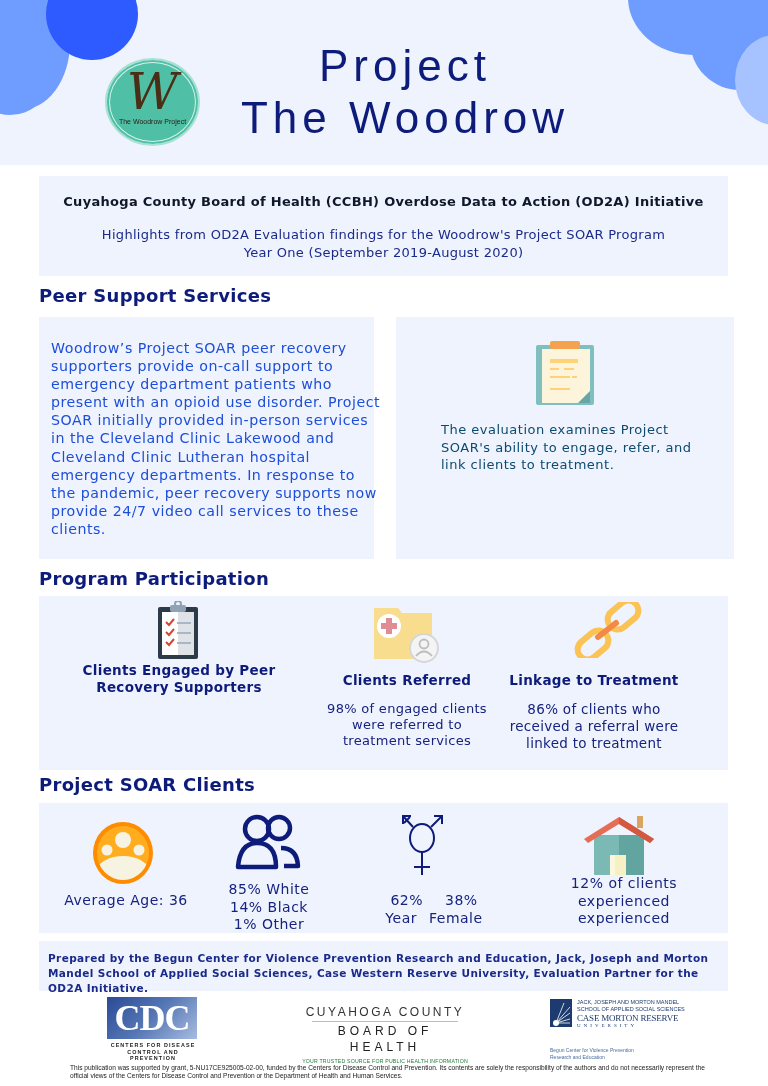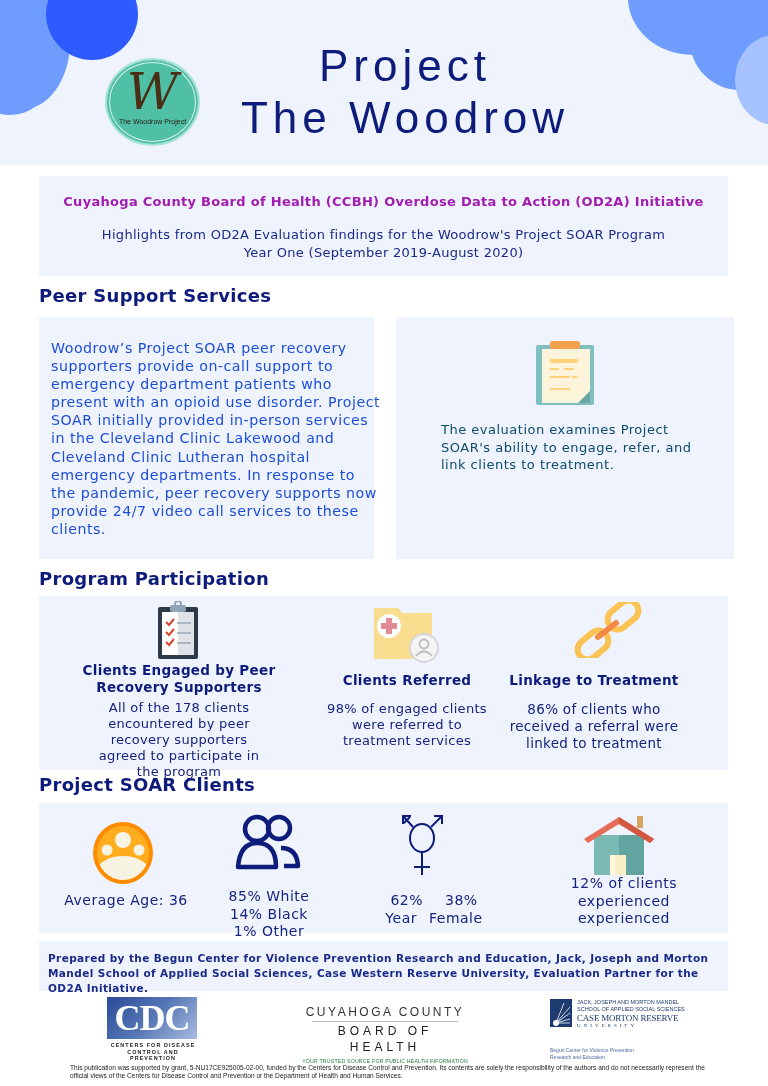--- a/index.html
+++ b/index.html
@@ -12,21 +12,21 @@
            font-family: "Liberation Sans", sans-serif; font-size: 44px; letter-spacing: 5px; line-height: 52px;
            color: #0d1b7a; font-weight: normal; }
   .logo { position: absolute; left: 105px; top: 58px; width: 95px; height: 88px; border-radius: 50%;
           background: #4fbfa5; border: 2px solid #a8e2d4; box-shadow: inset 0 0 0 2px #4fbfa5, inset 0 0 0 3px #d7f2ea; }
   .logo-w { position: absolute; left: 0; top: 2px; width: 100%; text-align: center; font-family: "DejaVu Serif", serif;
             font-style: italic; font-size: 50px; color: #4a2e16; line-height: 60px; }
   .logo-txt { position: absolute; left: 0; top: 58px; width: 100%; text-align: center; font-family: "Liberation Sans", sans-serif;
               font-size: 7px; color: #2c2016; }
 
   .panel { position: absolute; background: #eff3fd; }
-  .intro-title { position: absolute; left: 0; top: 18px; width: 100%; text-align: center; font-weight: bold; font-size: 13px; color: #a21caf; letter-spacing: 0.3px; }
+  .intro-title { position: absolute; left: 0; top: 18px; width: 100%; text-align: center; font-weight: bold; font-size: 13px; color: #0f172a; letter-spacing: 0.3px; }
   .intro-sub { position: absolute; left: 0; top: 50px; width: 100%; text-align: center; font-size: 13px; line-height: 18px; color: #1a2a8a; letter-spacing: 0.3px; }
 
   .section-h { position: absolute; left: 39px; font-weight: bold; font-size: 18px; color: #0d1b7a; letter-spacing: 0.3px; }
 
   .peer-text { position: absolute; left: 12px; top: 22px; width: 330px; font-size: 14.2px; line-height: 18.1px; color: #1d4ed8; letter-spacing: 0.5px; }
   .eval-text { position: absolute; left: 45px; top: 104px; width: 270px; font-size: 13px; line-height: 17.5px; color: #0c4a6e; letter-spacing: 0.5px; }
 
   .pp-col { position: absolute; text-align: center; }
   .pp-h { font-weight: bold; font-size: 13.5px; line-height: 17px; color: #0d1b7a; letter-spacing: 0.3px; }
   .pp-b { font-size: 13px; line-height: 16px; color: #16237f; letter-spacing: 0.3px; margin-top: 6px; }
@@ -140,21 +140,20 @@
   </svg>
 
   <svg style="position:absolute;left:534px;top:6px;" width="70" height="56" viewBox="0 0 70 56">
     <rect x="33" y="3" width="34" height="20" rx="10" transform="rotate(-40 50 13)" fill="none" stroke="#fbc254" stroke-width="6"></rect>
     <rect x="3" y="33" width="34" height="20" rx="10" transform="rotate(-40 20 43)" fill="none" stroke="#fbc254" stroke-width="6"></rect>
     <line x1="25" y1="35" x2="43" y2="21" stroke="#f28a45" stroke-width="6" stroke-linecap="round"></line>
   </svg>
 
   <div class="pp-col" style="left:40px;top:66px;width:200px;">
     <div class="pp-h">Clients Engaged by Peer Recovery Supporters</div>
-    <div class="pp-b" style="margin-top:4px;padding:0 14px;">All of the 178 clients encountered by peer recovery supporters agreed to participate in the program</div>
   </div>
   <div class="pp-col" style="left:288px;top:76px;width:160px;">
     <div class="pp-h">Clients Referred</div>
     <div class="pp-b" style="margin-top:12px;">98% of engaged clients were referred to treatment services</div>
   </div>
   <div class="pp-col" style="left:462px;top:76px;width:186px;">
     <div class="pp-h">Linkage to Treatment</div>
     <div class="pp-b" style="margin-top:12px;font-size:13.5px;line-height:17px;padding:0 8px;">86% of clients who received a referral were linked to treatment</div>
   </div>
 </div>
@@ -204,21 +203,21 @@
     <rect x="10" y="22" width="50" height="40" rx="1" fill="#7ab9b4"></rect>
     <rect x="35" y="22" width="25" height="40" fill="#62a5a0"></rect>
     <path d="M0 26 L35 4 L70 26 L66 30 L35 11 L4 30 Z" fill="#e56d57"></path>
     <path d="M35 4 L70 26 L66 30 L35 11 Z" fill="#d2583f"></path>
     <rect x="26" y="42" width="16" height="20" fill="#f7f0c4"></rect>
     <rect x="26" y="42" width="5" height="20" fill="#fdf8dd"></rect>
   </svg>
 
   <div class="cl-text" style="left:12px;top:89px;width:150px;">Average Age: 36</div>
 
-  <div class="cl-text" style="left:170px;top:85px;width:120px;">
+  <div class="cl-text" style="left:170px;top:78px;width:120px;">
     <div>85% White</div>
     <div>14% Black</div>
     <div>1% Other</div>
   </div>
 
   <div class="cl-text" style="left:330px;top:89px;width:130px;">
     <div>
       <span>62%</span><span style="display:inline-block;width:22px;"></span><span>38%</span>
     </div>
     <div>

